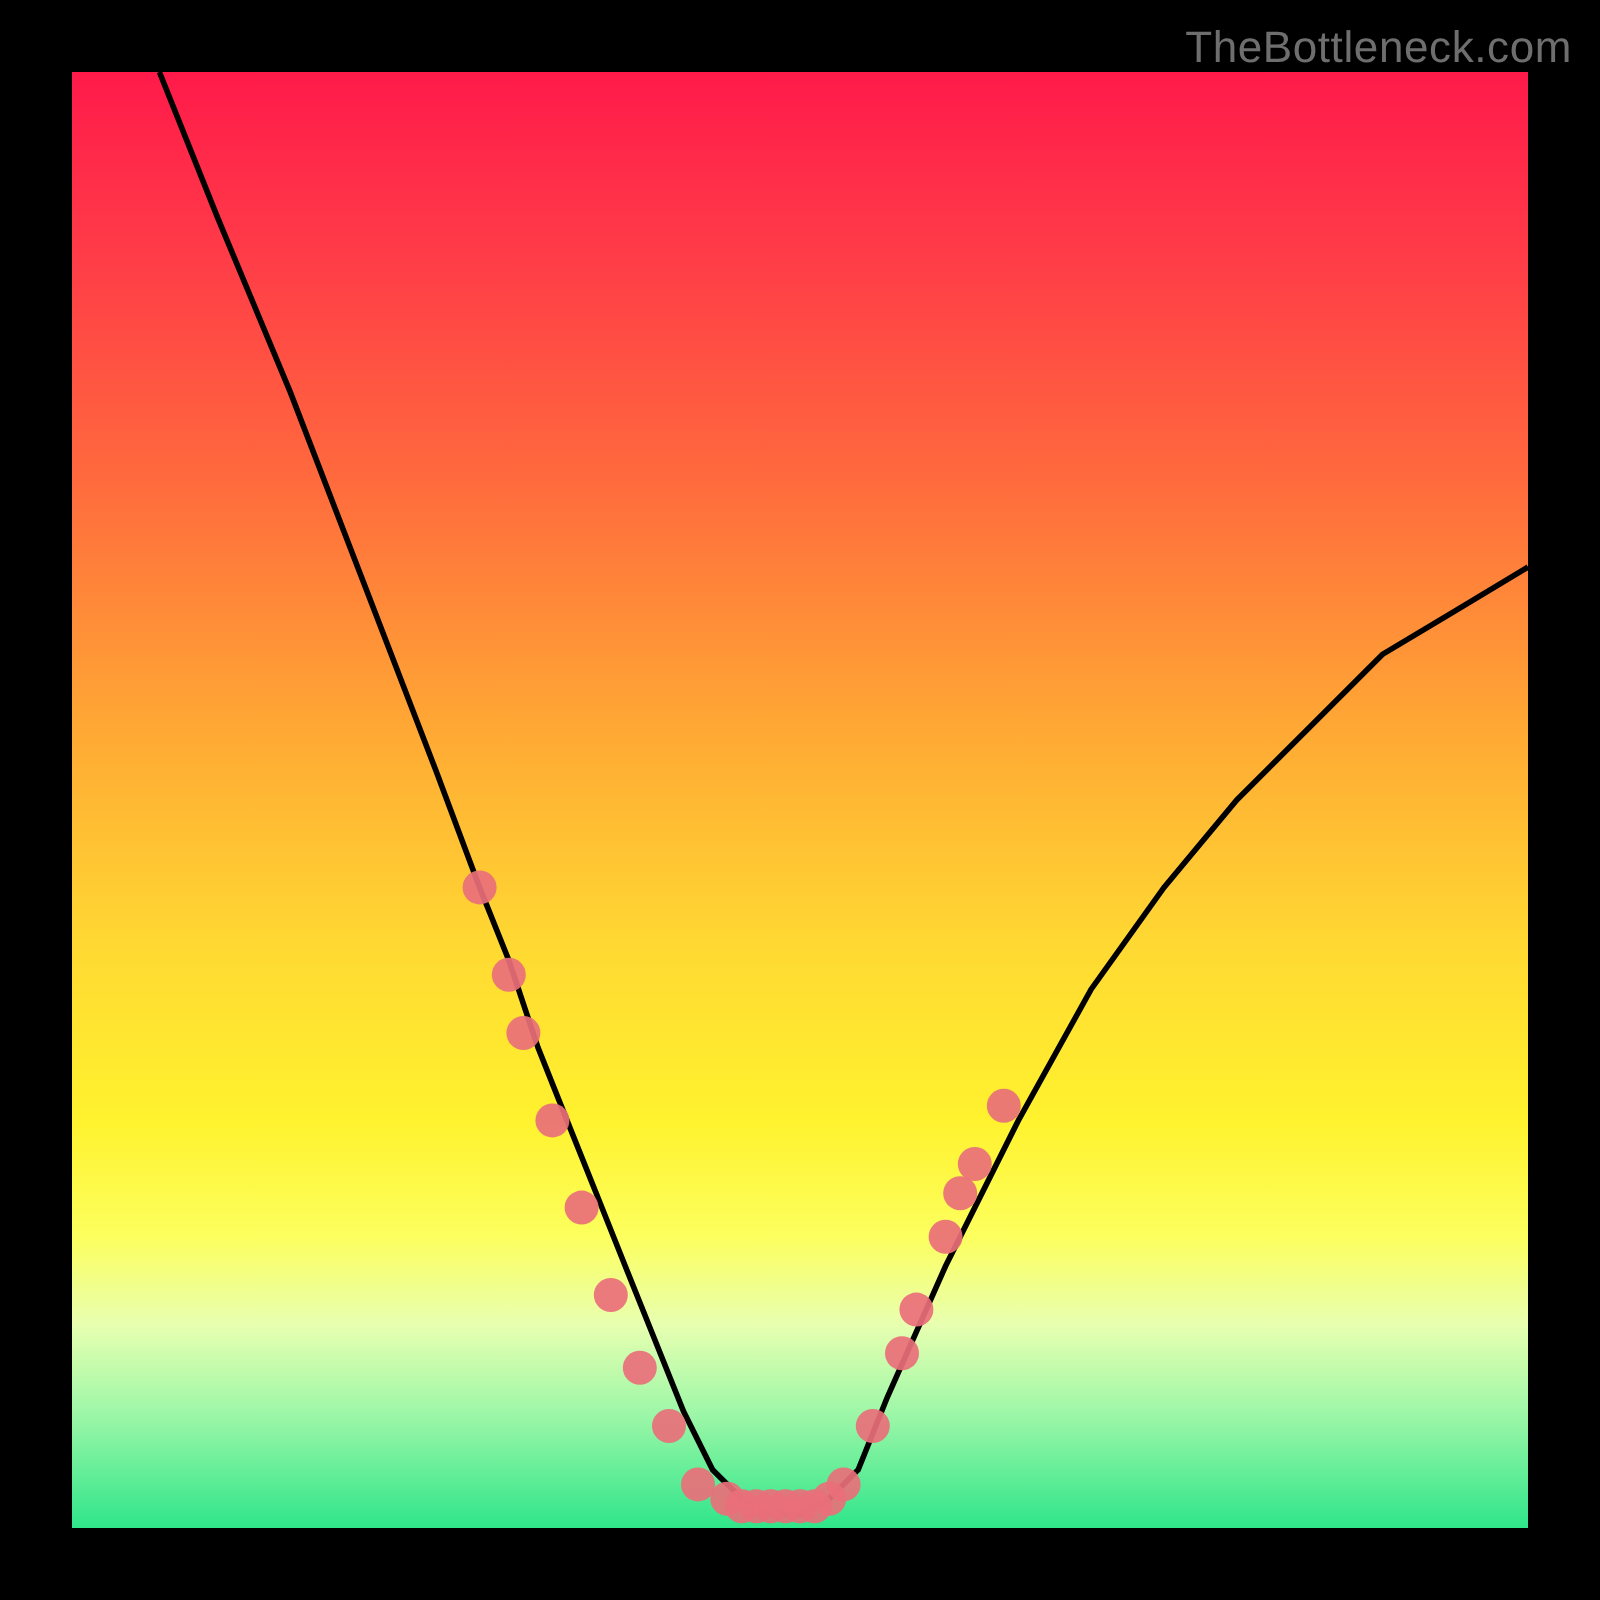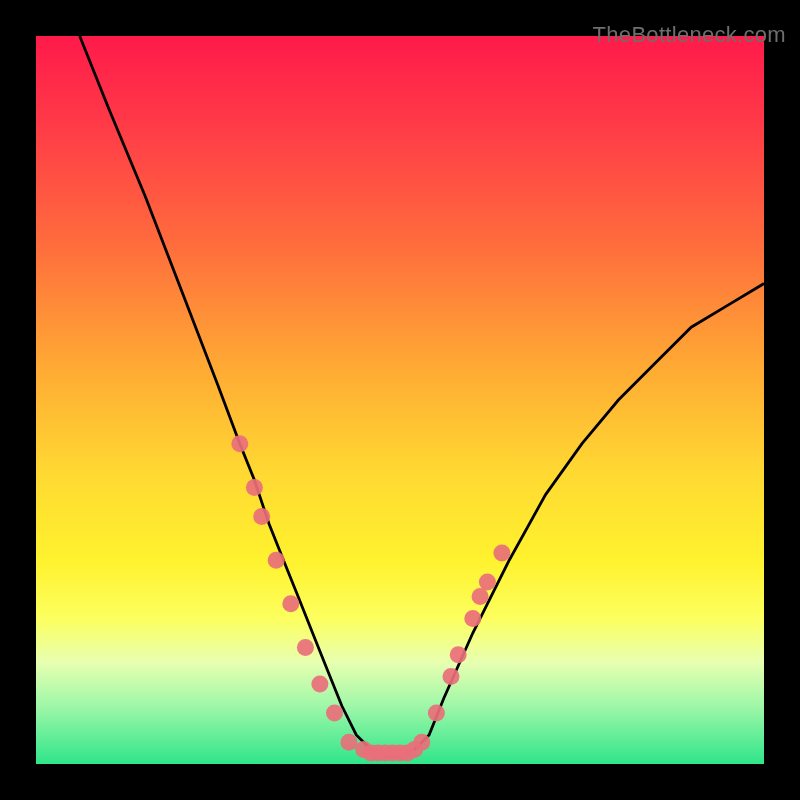--- a/index.html
+++ b/index.html
@@ -33,21 +33,21 @@
       #ffa834 45%,
       #ffd932 60%,
       #fff22e 72%,
       #fcff5e 80%,
       #e8ffb0 86%,
       #9ff7a8 92%,
       #2fe58a 100%);
   }
   .watermark {
     position: absolute;
-    top: 22px;
+    top: 11px;
     right: 14px;
     color: #6e6e6e;
     font-size: 22px;
     font-weight: 500;
     letter-spacing: 0.3px;
     text-align: right;
     user-select: none;
   }
   svg.curve {
     position: absolute;

